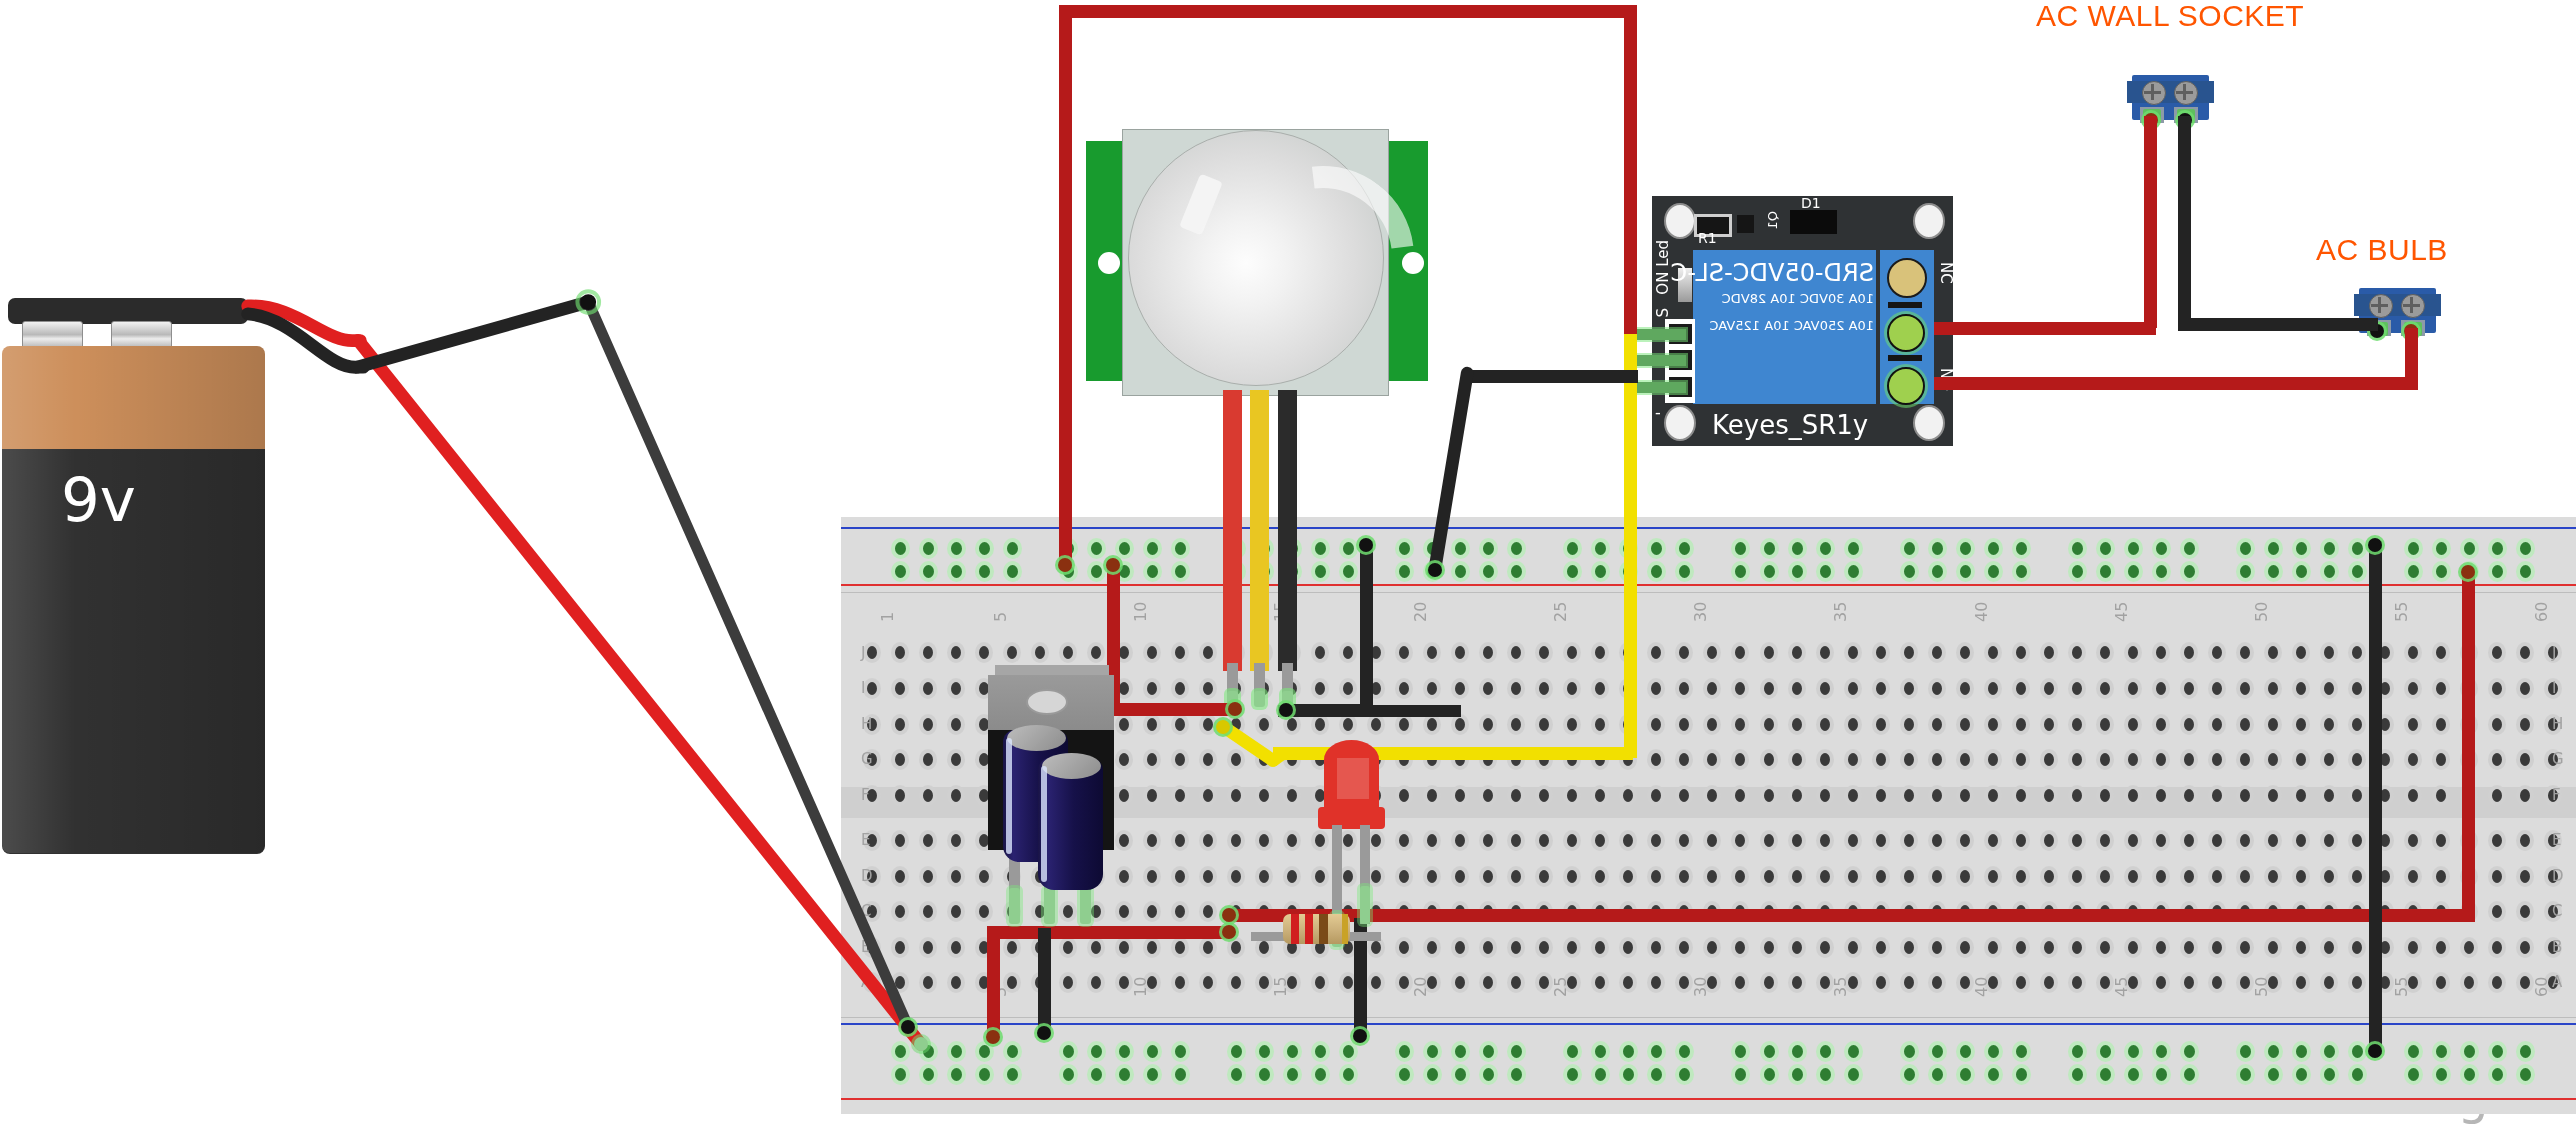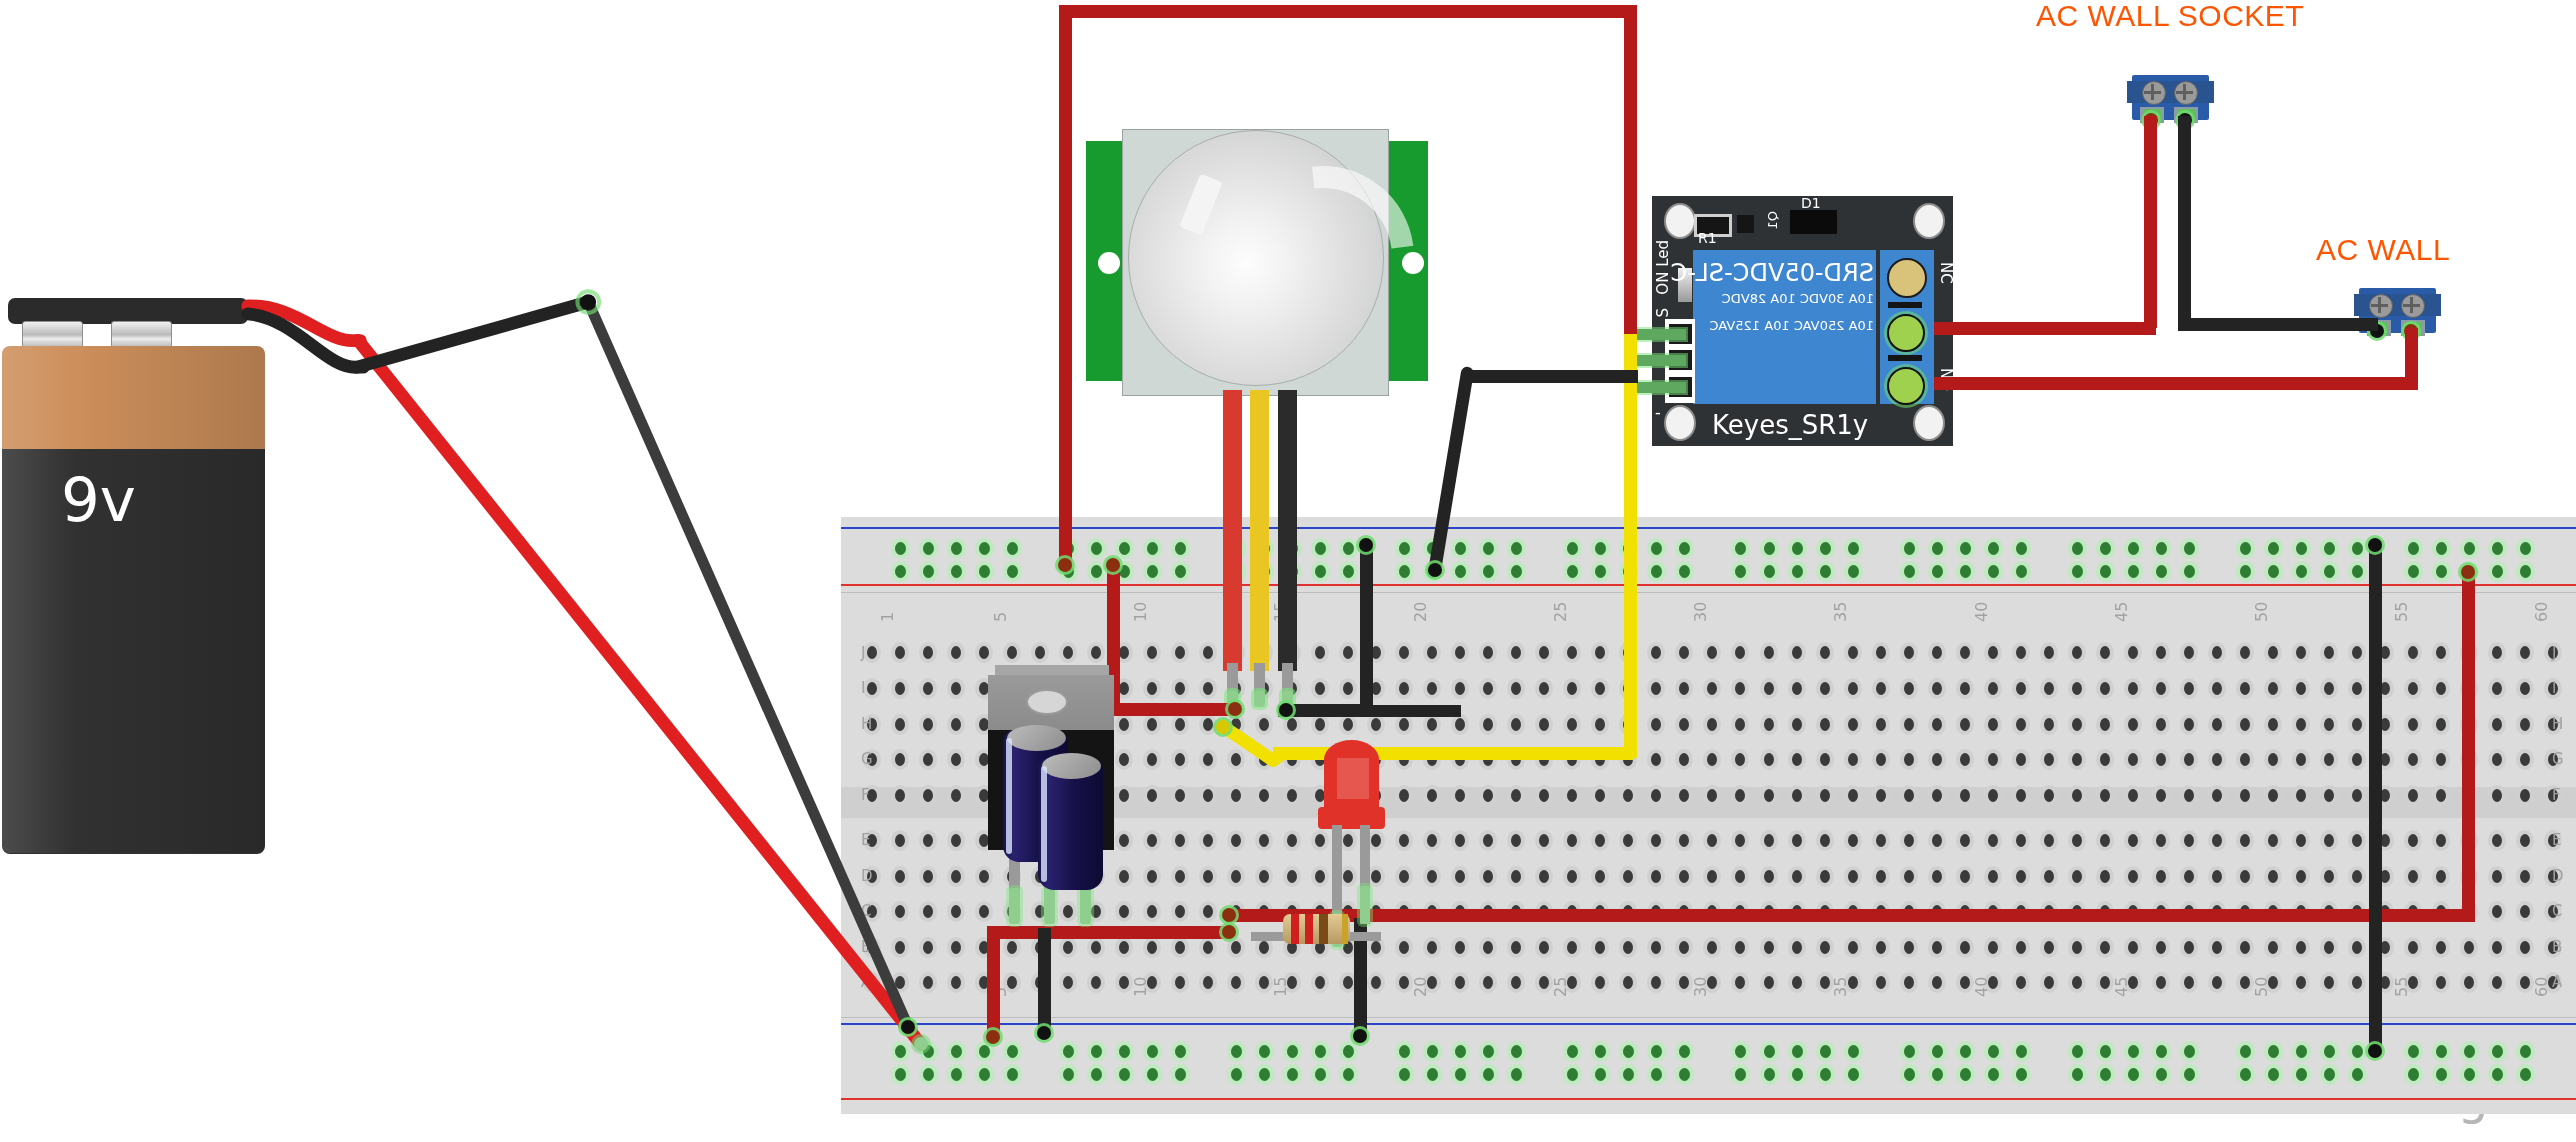--- a/index.html
+++ b/index.html
@@ -103,21 +103,21 @@
   .res-body{position:absolute;background:linear-gradient(180deg,#e3cb93,#cbb07a 55%,#b59960);
             border-radius:7px;}
   .res-band{position:absolute;}
 </style>
 </head>
 <body>
 
 <div class="stage">
 
   <div class="oklabel" style="left:2036px;top:-1px;">AC WALL SOCKET</div>
-  <div class="oklabel" style="left:2316px;top:233px;">AC WALL</div>
+  <div class="oklabel" style="left:2316px;top:233px;">AC BULB</div>
   <div class="fritz" style="left:2310px;top:1069px;">fritzing</div>
 
   <div>
     <div class="bb" style="left:841px;top:517px;width:1735px;height:597px;"></div>
 
     <div class="bb-line" style="left:841px;top:527px;width:1735px;background:#2a45c8;"></div>
     <div class="bb-line" style="left:841px;top:584px;width:1735px;background:#e03030;"></div>
     <div class="bb-sep" style="left:841px;top:592px;width:1735px;"></div>
 
     <div class="bb-line" style="left:841px;top:1023px;width:1735px;background:#2a45c8;"></div>

